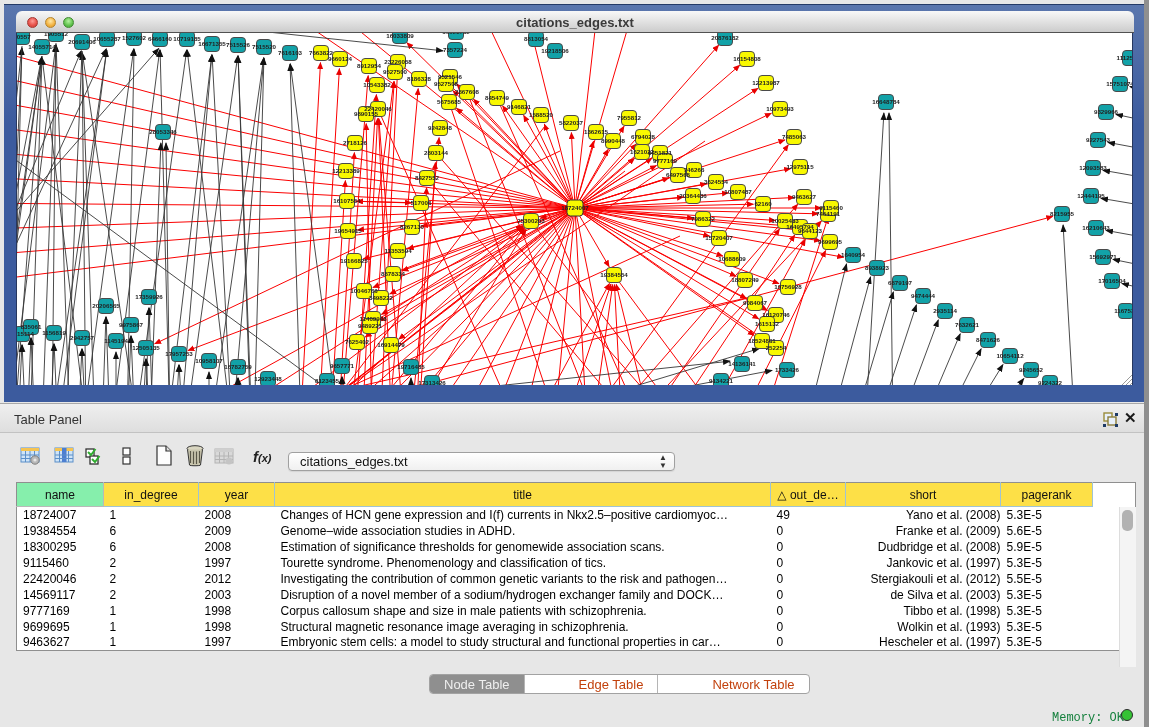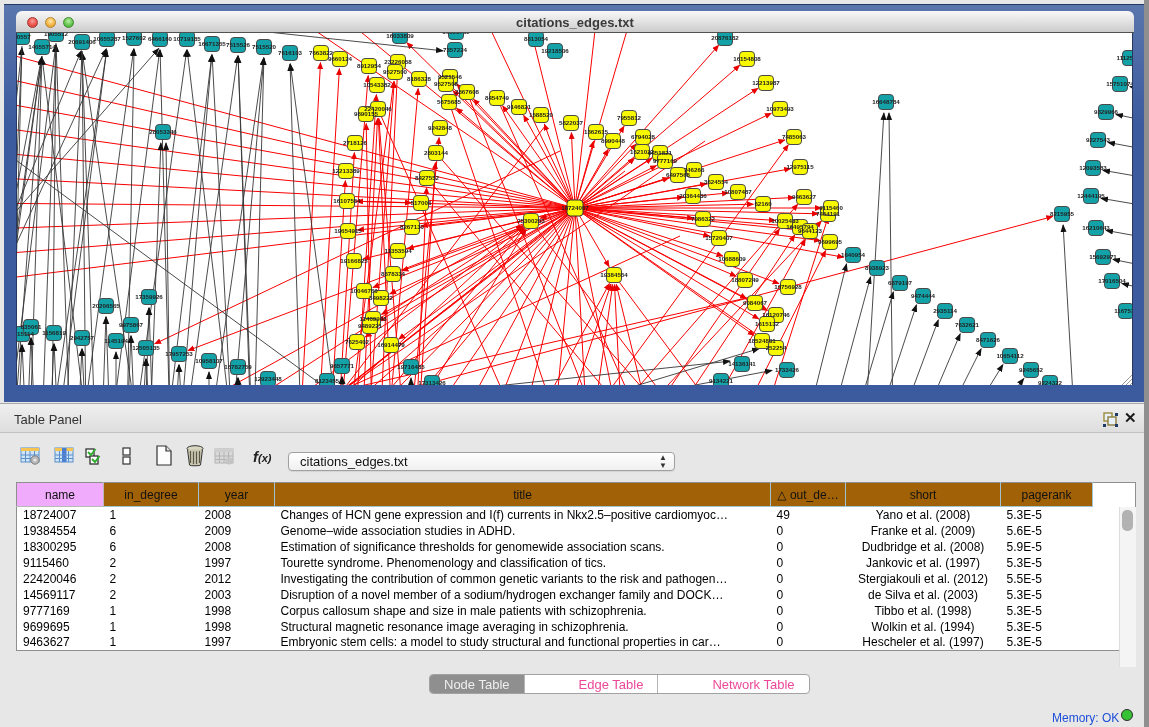--- a/index.html
+++ b/index.html
@@ -23,34 +23,34 @@
 #phead .t{position:absolute;left:14px;top:8px;font-size:13px;color:#333;}
 #pfloat{position:absolute;left:1103px;top:8px;}
 #pclose{position:absolute;left:1124px;top:5px;font-size:15px;font-weight:bold;color:#1a1a1a;}
 #toolbar{position:absolute;left:16px;top:42px;height:32px;}
 .ic{position:absolute;top:0;}
 #dropdown{position:absolute;left:288px;top:49px;width:387px;height:19px;background:linear-gradient(#ffffff,#f0f0f0);
   border:1px solid #a0a0a0;border-radius:4px;font-size:13px;color:#111;line-height:17px;padding-left:11px;box-shadow:0 1px 1px rgba(0,0,0,0.08);}
 #ddar{position:absolute;right:7px;top:1px;font-size:8px;color:#333;line-height:8px;}
 #tbl{position:absolute;left:16px;top:79px;width:1120px;border-collapse:collapse;table-layout:fixed;
   border:1px solid #8f8f8f;background:#fff;font-size:12px;color:#000;}
-#tbl th{background:#a16207;border:1px solid #9fc3d4;border-top:none;font-weight:normal;
+#tbl th{background:#fde047;border:1px solid #9fc3d4;border-top:none;font-weight:normal;
   font-size:12px;height:24px;padding:0;color:#111;}
-#tbl th.gray{background:#f0abfc;border-color:#b9b9b9}
+#tbl th.gray{background:#86efac;border-color:#b9b9b9}
 #tbl th:first-child{border-left:none}#tbl th:last-child{border-right:none;background:#fff;border:none}
 #tbl td{height:16px;padding:0 0 0 6px;overflow:hidden;white-space:nowrap;}
-#tbl td.c6{text-align:center;padding:0}
+#tbl td.c6{text-align:right;padding:0}
 #scroll{position:absolute;left:1119px;top:104px;width:17px;height:160px;background:#f4f4f4;border-left:1px solid #ddd;}
 #thumb{position:absolute;left:2px;top:3px;width:11px;height:21px;border-radius:5px;background:#b2b2b2;}
 #tabs{position:absolute;left:429px;top:271px;height:20px;display:flex;
   border:1px solid #a2a2a2;border-radius:4px;overflow:hidden;background:#fff;font-size:13px;gap:40px;}
-#tabs div{line-height:19px;padding:0 14px;color:#ec4899;border-right:1px solid #b5b5b5;}
+#tabs div{line-height:19px;padding:0 14px;color:#c2410c;border-right:1px solid #b5b5b5;}
 #tabs div:last-child{border-right:none}
 #tabs .sel{background:#8f8f8f;color:#efefef;}
-#mem{position:absolute;left:1052px;top:308px;font-size:12px;color:#1d4ed8;}
+#mem{position:absolute;left:1052px;top:308px;font-size:12px;color:#15803d;font-family:Liberation Mono, monospace;}
 #memdot{position:absolute;left:1121px;top:306px;width:12px;height:12px;border-radius:50%;
   background:#35c335;border:1.5px solid #2b2b2b;}
 </style></head>
 <body>
 <div id="rightstrip"></div>
 <div id="frame">
   <div id="titlebar">
     <div class="tl" id="tlr"></div>
       <div class="tl" id="tly"></div>
       <div class="tl" id="tlg"></div>
@@ -731,21 +731,21 @@
           <td class="c6">Tibbo et al. (1998)</td>
           <td class="c7">5.3E-5</td>
           <td class="c8"></td>
         </tr>
 <tr>
           <td class="c1">9699695</td>
           <td class="c2">1</td>
           <td class="c3">1998</td>
           <td class="c4">Structural magnetic resonance image averaging in schizophrenia.</td>
           <td class="c5">0</td>
-          <td class="c6">Wolkin et al. (1994)</td>
+          <td class="c6">Wolkin et al. (1993)</td>
           <td class="c7">5.3E-5</td>
           <td class="c8"></td>
         </tr>
 <tr>
           <td class="c1">9463627</td>
           <td class="c2">1</td>
           <td class="c3">1997</td>
           <td class="c4">Embryonic stem cells: a model to study structural and functional properties in car…</td>
           <td class="c5">0</td>
           <td class="c6">Hescheler et al. (1997)</td>

